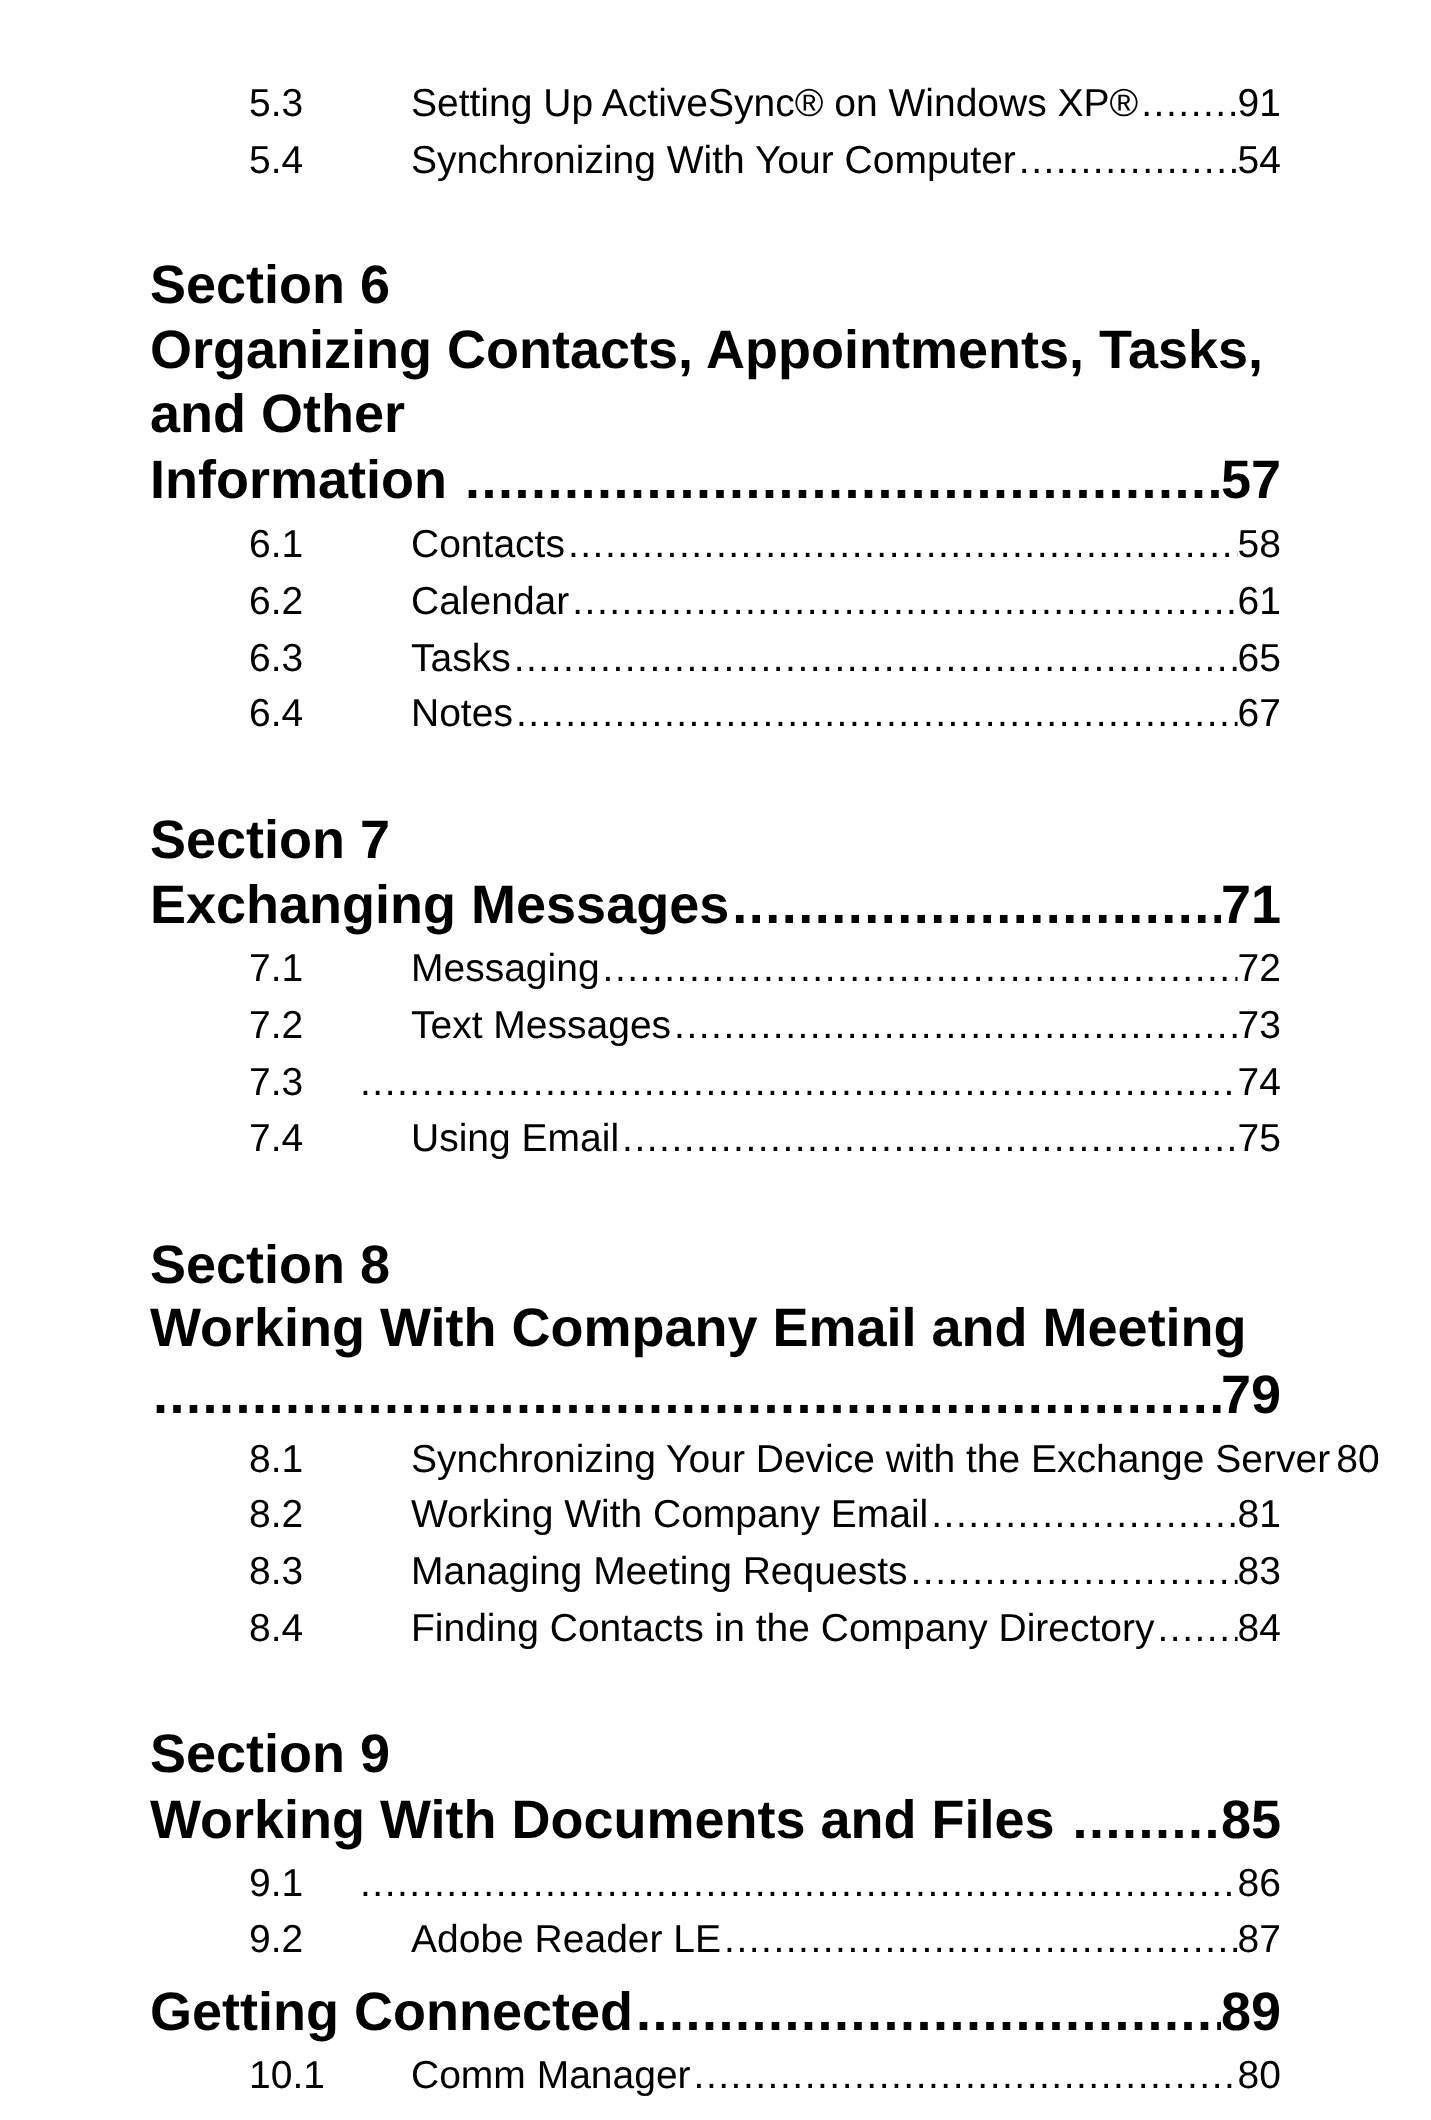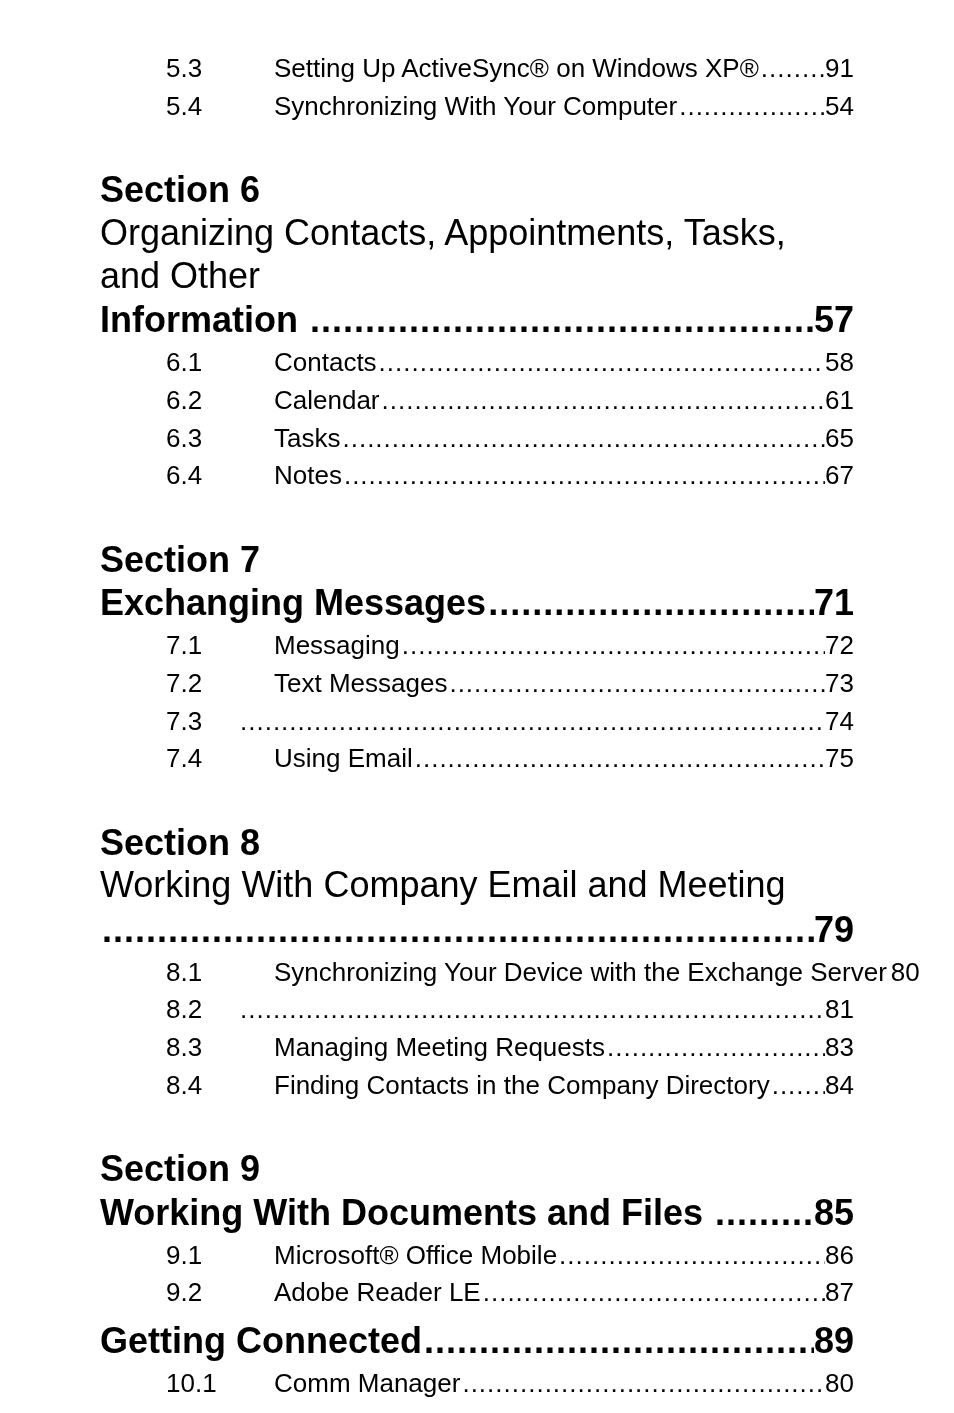--- a/index.html
+++ b/index.html
@@ -13,21 +13,21 @@
   }
   .section-heading {
     font-size: 36px;
     font-weight: 700;
     margin-top: 44px;
     margin-bottom: 0;
     line-height: 1.15;
   }
   .section-title {
     font-size: 36px;
-    font-weight: 400;
+    font-weight: 700;
     line-height: 1.2;
   }
   .toc-line {
     display: flex;
     align-items: flex-start;
     font-size: 36px;
     font-weight: 700;
     line-height: 1.25;
   }
   .toc-line .label { white-space: pre; }
@@ -156,20 +156,21 @@
     </div>
     <div class="sub-list">
       <div class="sub-line">
         <span class="num">8.1</span>
         <span class="label">Synchronizing Your Device with the Exchange Server</span>
         <span class="dots">........................................................................................................................................................................</span>
         <span class="page"> 80</span>
       </div>
       <div class="sub-line">
         <span class="num">8.2</span>
+        <span class="label">Working With Company Email</span>
         <span class="dots">........................................................................................................................................................................</span>
         <span class="page"> 81</span>
       </div>
       <div class="sub-line">
         <span class="num">8.3</span>
         <span class="label">Managing Meeting Requests</span>
         <span class="dots">........................................................................................................................................................................</span>
         <span class="page"> 83</span>
       </div>
       <div class="sub-line">
@@ -181,21 +182,20 @@
     </div>
     <div class="section-heading">Section 9</div>
     <div class="toc-line">
       <span class="label">Working With Documents and Files </span>
       <span class="dots">........................................................................................................................................................................</span>
       <span class="page">85</span>
     </div>
     <div class="sub-list">
       <div class="sub-line">
         <span class="num">9.1</span>
-        <span class="label">Microsoft® Office Mobile</span>
         <span class="dots">........................................................................................................................................................................</span>
         <span class="page"> 86</span>
       </div>
       <div class="sub-line">
         <span class="num">9.2</span>
         <span class="label">Adobe Reader LE</span>
         <span class="dots">........................................................................................................................................................................</span>
         <span class="page"> 87</span>
       </div>
     </div>

